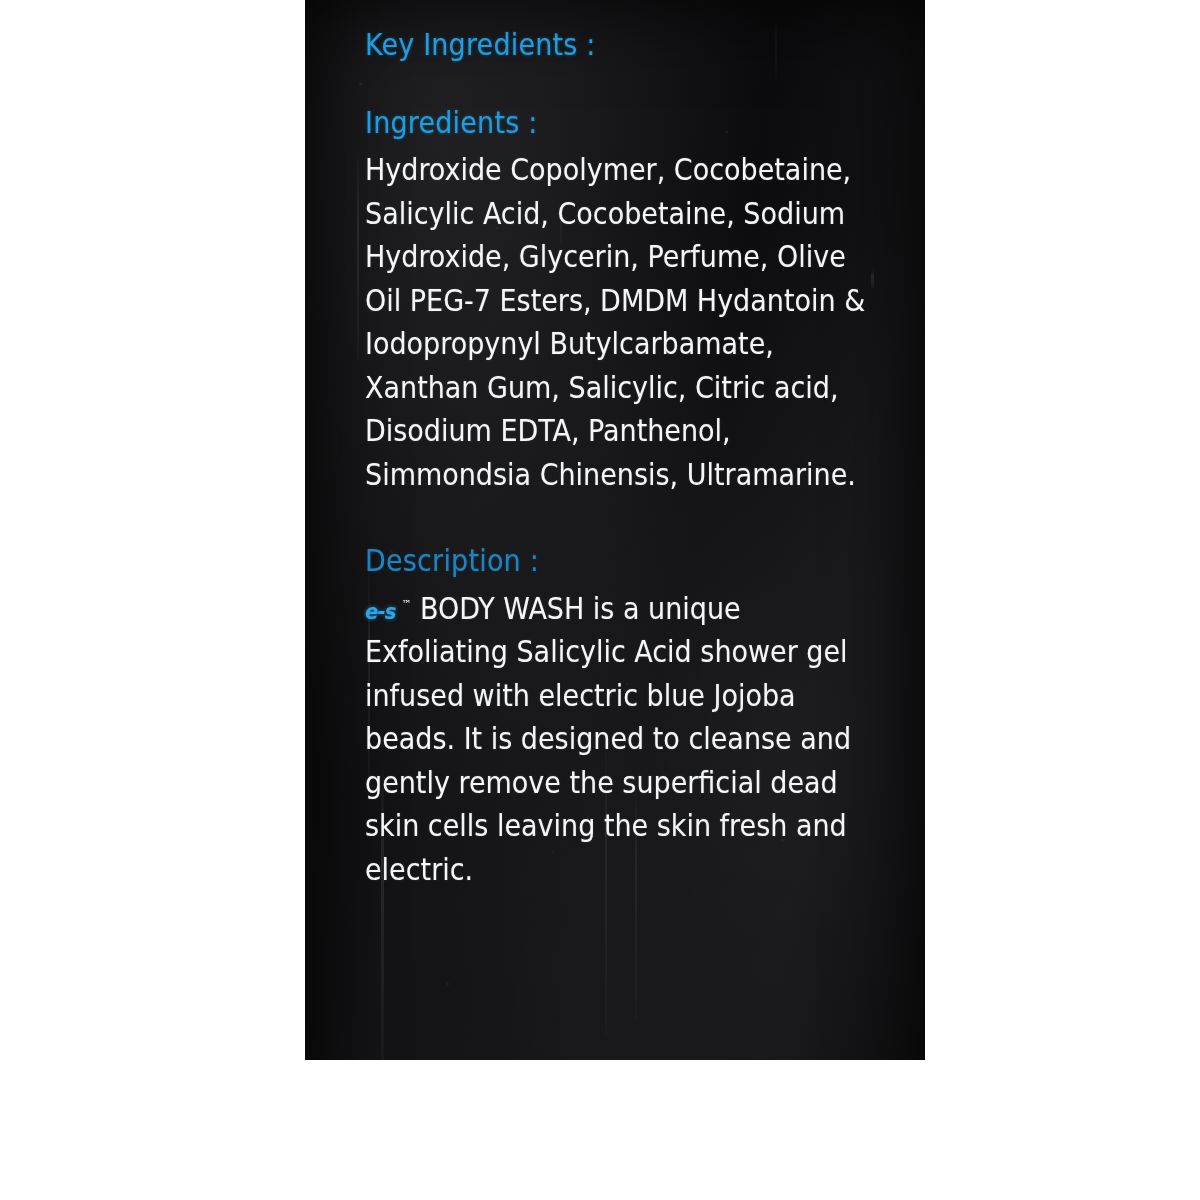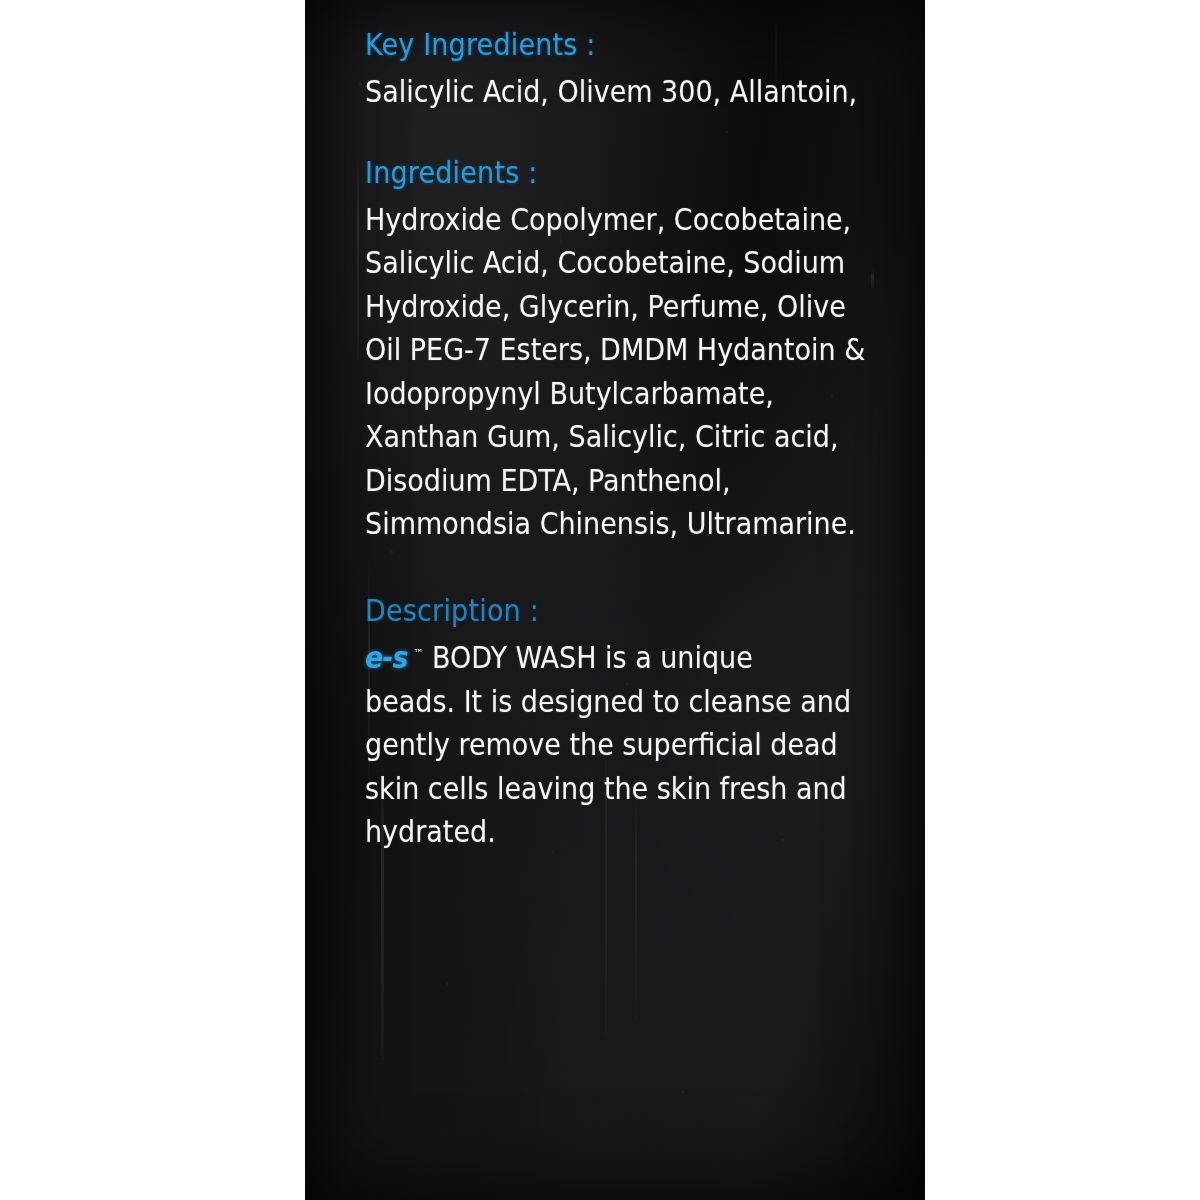--- a/index.html
+++ b/index.html
@@ -3,21 +3,21 @@
 <meta charset="utf-8">
 <style>
   html, body {
     margin: 0;
     padding: 0;
     background: #ffffff;
   }
   #canvas {
     position: relative;
     width: 1200px;
-    height: 1200px;
+    height: 1060px;
     background: #ffffff;
     overflow: hidden;
     font-family: "DejaVu Sans", sans-serif;
   }
   
   #label-panel {
     position: absolute;
     left: 305px;
     top: 0px;
     width: 620px;
@@ -85,21 +85,21 @@
     font-family: "DejaVu Sans Condensed", "Liberation Sans Narrow", "Liberation Sans", sans-serif;
     text-shadow: 0 0 2px rgba(255,255,255,0.18);
   }
   .gap-a { height: 34px; }
   .gap-b { height: 40px; }
   .brand-mark {
     display: inline-block;
     color: #2ba7e8;
     font-weight: 700;
     font-style: italic;
-    font-size: 30px;
+    font-size: 22px;
     letter-spacing: -1px;
     margin-right: 6px;
     text-shadow: 0 0 4px rgba(43,167,232,0.6);
   }
   .brand-tm {
     font-size: 11px;
     vertical-align: super;
     font-style: normal;
     font-weight: 400;
   }
@@ -118,21 +118,20 @@
     <div class="streak" style="left:300px; top:735px; width:2px; height:300px; opacity:.4;"></div>
     <div class="streak" style="left:330px; top:770px; width:2px; height:250px; opacity:.35;"></div>
     <div class="streak" style="left:470px; top:20px; width:2px; height:60px; opacity:.25;"></div>
     <div class="streak" style="left:255px; top:205px; width:2px; height:40px; opacity:.3;"></div>
     <div class="streak" style="left:566px; top:270px; width:3px; height:18px; opacity:.6;"></div>
 
     <div id="content">
 
       <div class="section">
         <p class="heading">Key Ingredients :</p>
-        <p class="body-text">Salicylic Acid, Olivem 300, Allantoin,</p>
       </div>
 
       <div class="gap-a"></div>
 
       <div class="section">
         <p class="heading">Ingredients :</p>
         <p class="body-text">Hydroxide Copolymer, Cocobetaine,</p>
         <p class="body-text">Salicylic Acid, Cocobetaine, Sodium</p>
         <p class="body-text">Hydroxide, Glycerin, Perfume, Olive</p>
         <p class="body-text">Oil PEG-7 Esters, DMDM Hydantoin &amp;</p>
@@ -143,21 +142,23 @@
       </div>
 
       <div class="gap-b"></div>
 
       <div class="section">
         <p class="heading faded">Description :</p>
         <p class="body-text desc-line">
           <span class="brand-mark">e-s</span><span class="brand-tm">™</span>
           <span>BODY WASH is a unique</span>
         </p>
+        <p class="body-text">Exfoliating Salicylic Acid shower gel</p>
+        <p class="body-text">infused with electric blue Jojoba</p>
         <p class="body-text">beads. It is designed to cleanse and</p>
         <p class="body-text">gently remove the superficial dead</p>
         <p class="body-text">skin cells leaving the skin fresh and</p>
-        <p class="body-text">hydrated.</p>
+        <p class="body-text">electric.</p>
       </div>
 
     </div>
   </div>
 </div>
 
 </body></html>

